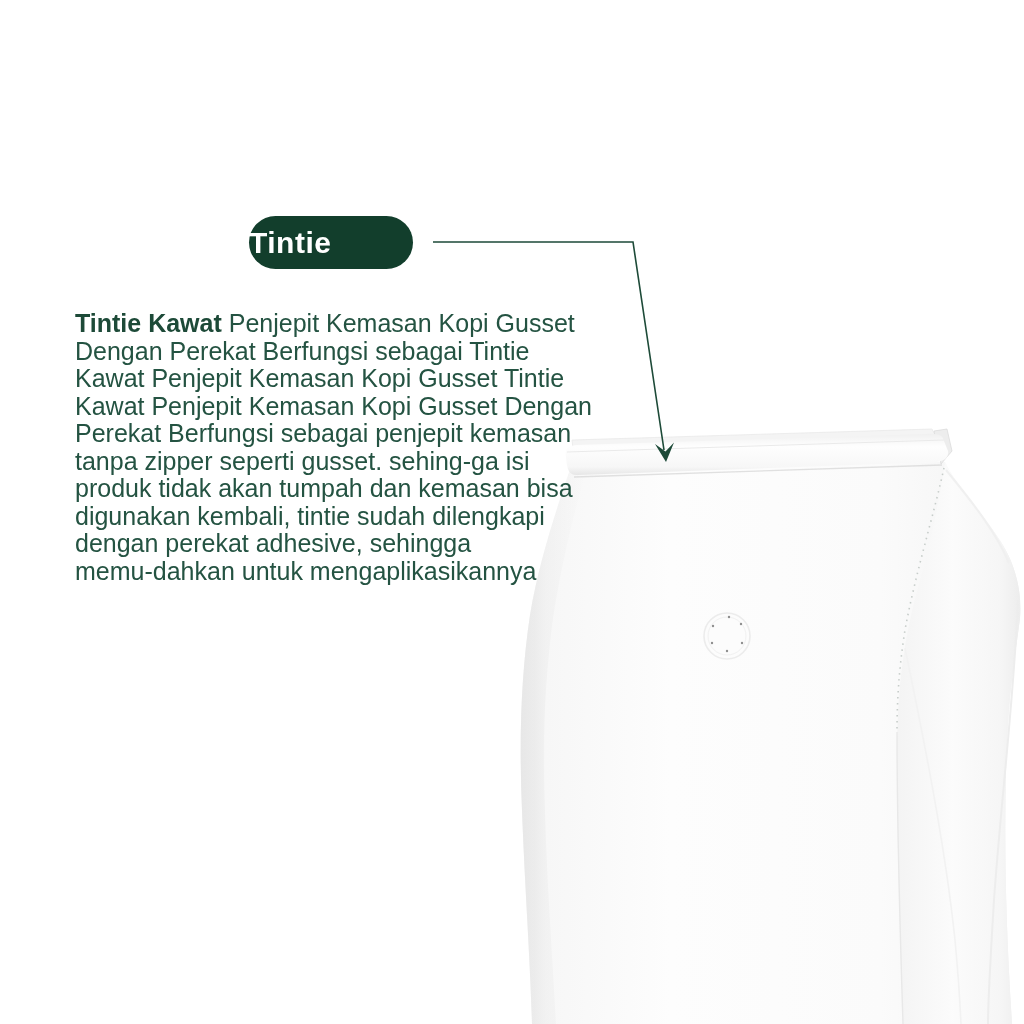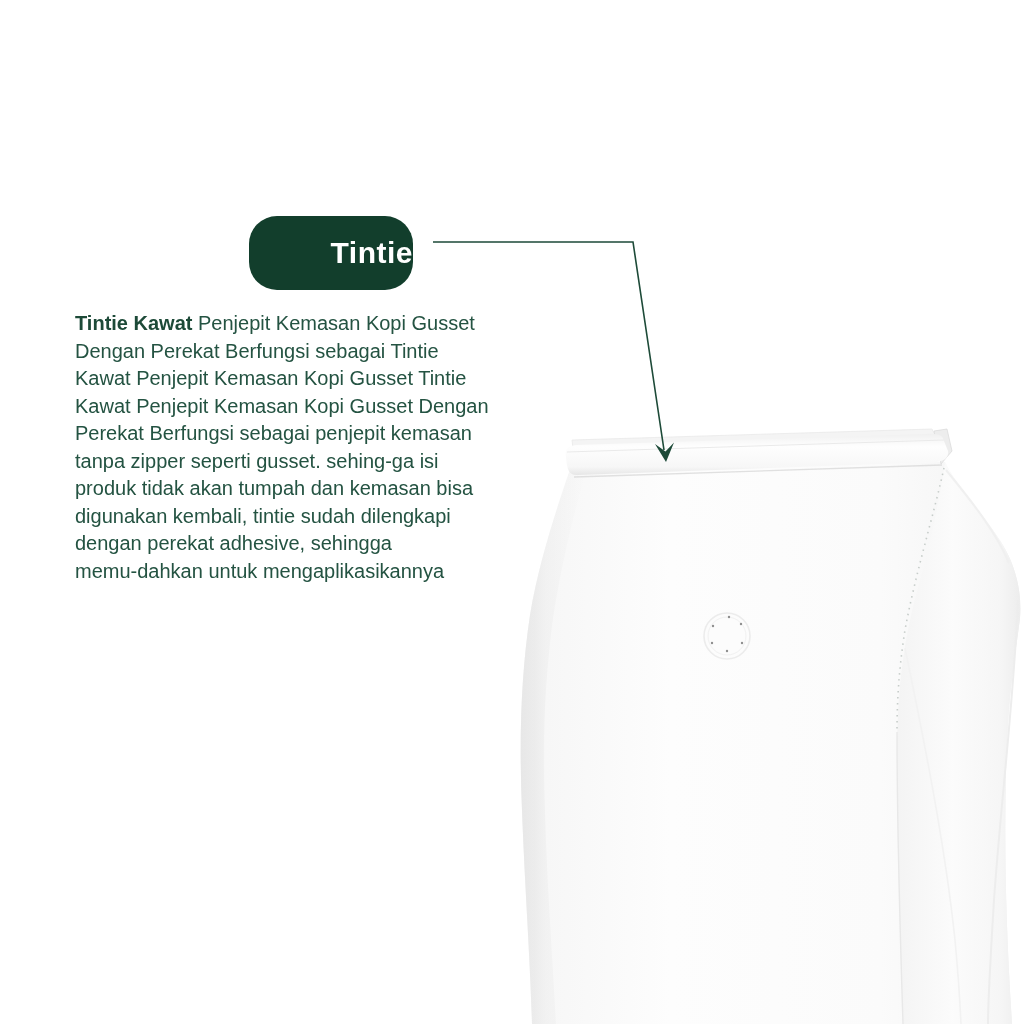--- a/index.html
+++ b/index.html
@@ -6,30 +6,30 @@
   .canvas{
     position:relative;width:1024px;height:1024px;overflow:hidden;
     background:#ffffff;font-family:"Liberation Sans", sans-serif;
   }
   .photo-layer{position:absolute;left:0;top:0;width:1024px;height:1024px;}
   .logo{
     position:absolute;left:0;top:37px;width:1024px;text-align:center;
     font-size:31px;font-weight:bold;letter-spacing:-0.5px;color:#17432f;
   }
   .badge{
-    position:absolute;left:249px;top:216px;width:164px;height:74px;
+    position:absolute;left:249px;top:216px;width:164px;height:53px;
     background:#123e2c;border-radius:28px;
-    display:flex;align-items:center;justify-content:flex-end;
+    display:flex;align-items:center;justify-content:flex-start;
   }
   .badge span{
     color:#ffffff;font-size:30px;font-weight:bold;letter-spacing:0.5px;
   }
   .desc{
     position:absolute;left:75px;top:310px;width:520px;margin:0;
-    font-size:20px;line-height:27.5px;color:#245342;
+    font-size:25px;line-height:27.5px;color:#245342;
     white-space:pre-line;
   }
   .desc b{font-weight:bold;color:#1d4a38;}
 </style>
 </head>
 <body>
 
 <div class="canvas">
 
   <svg class="photo-layer" viewBox="0 0 1024 1024" aria-hidden="true">

